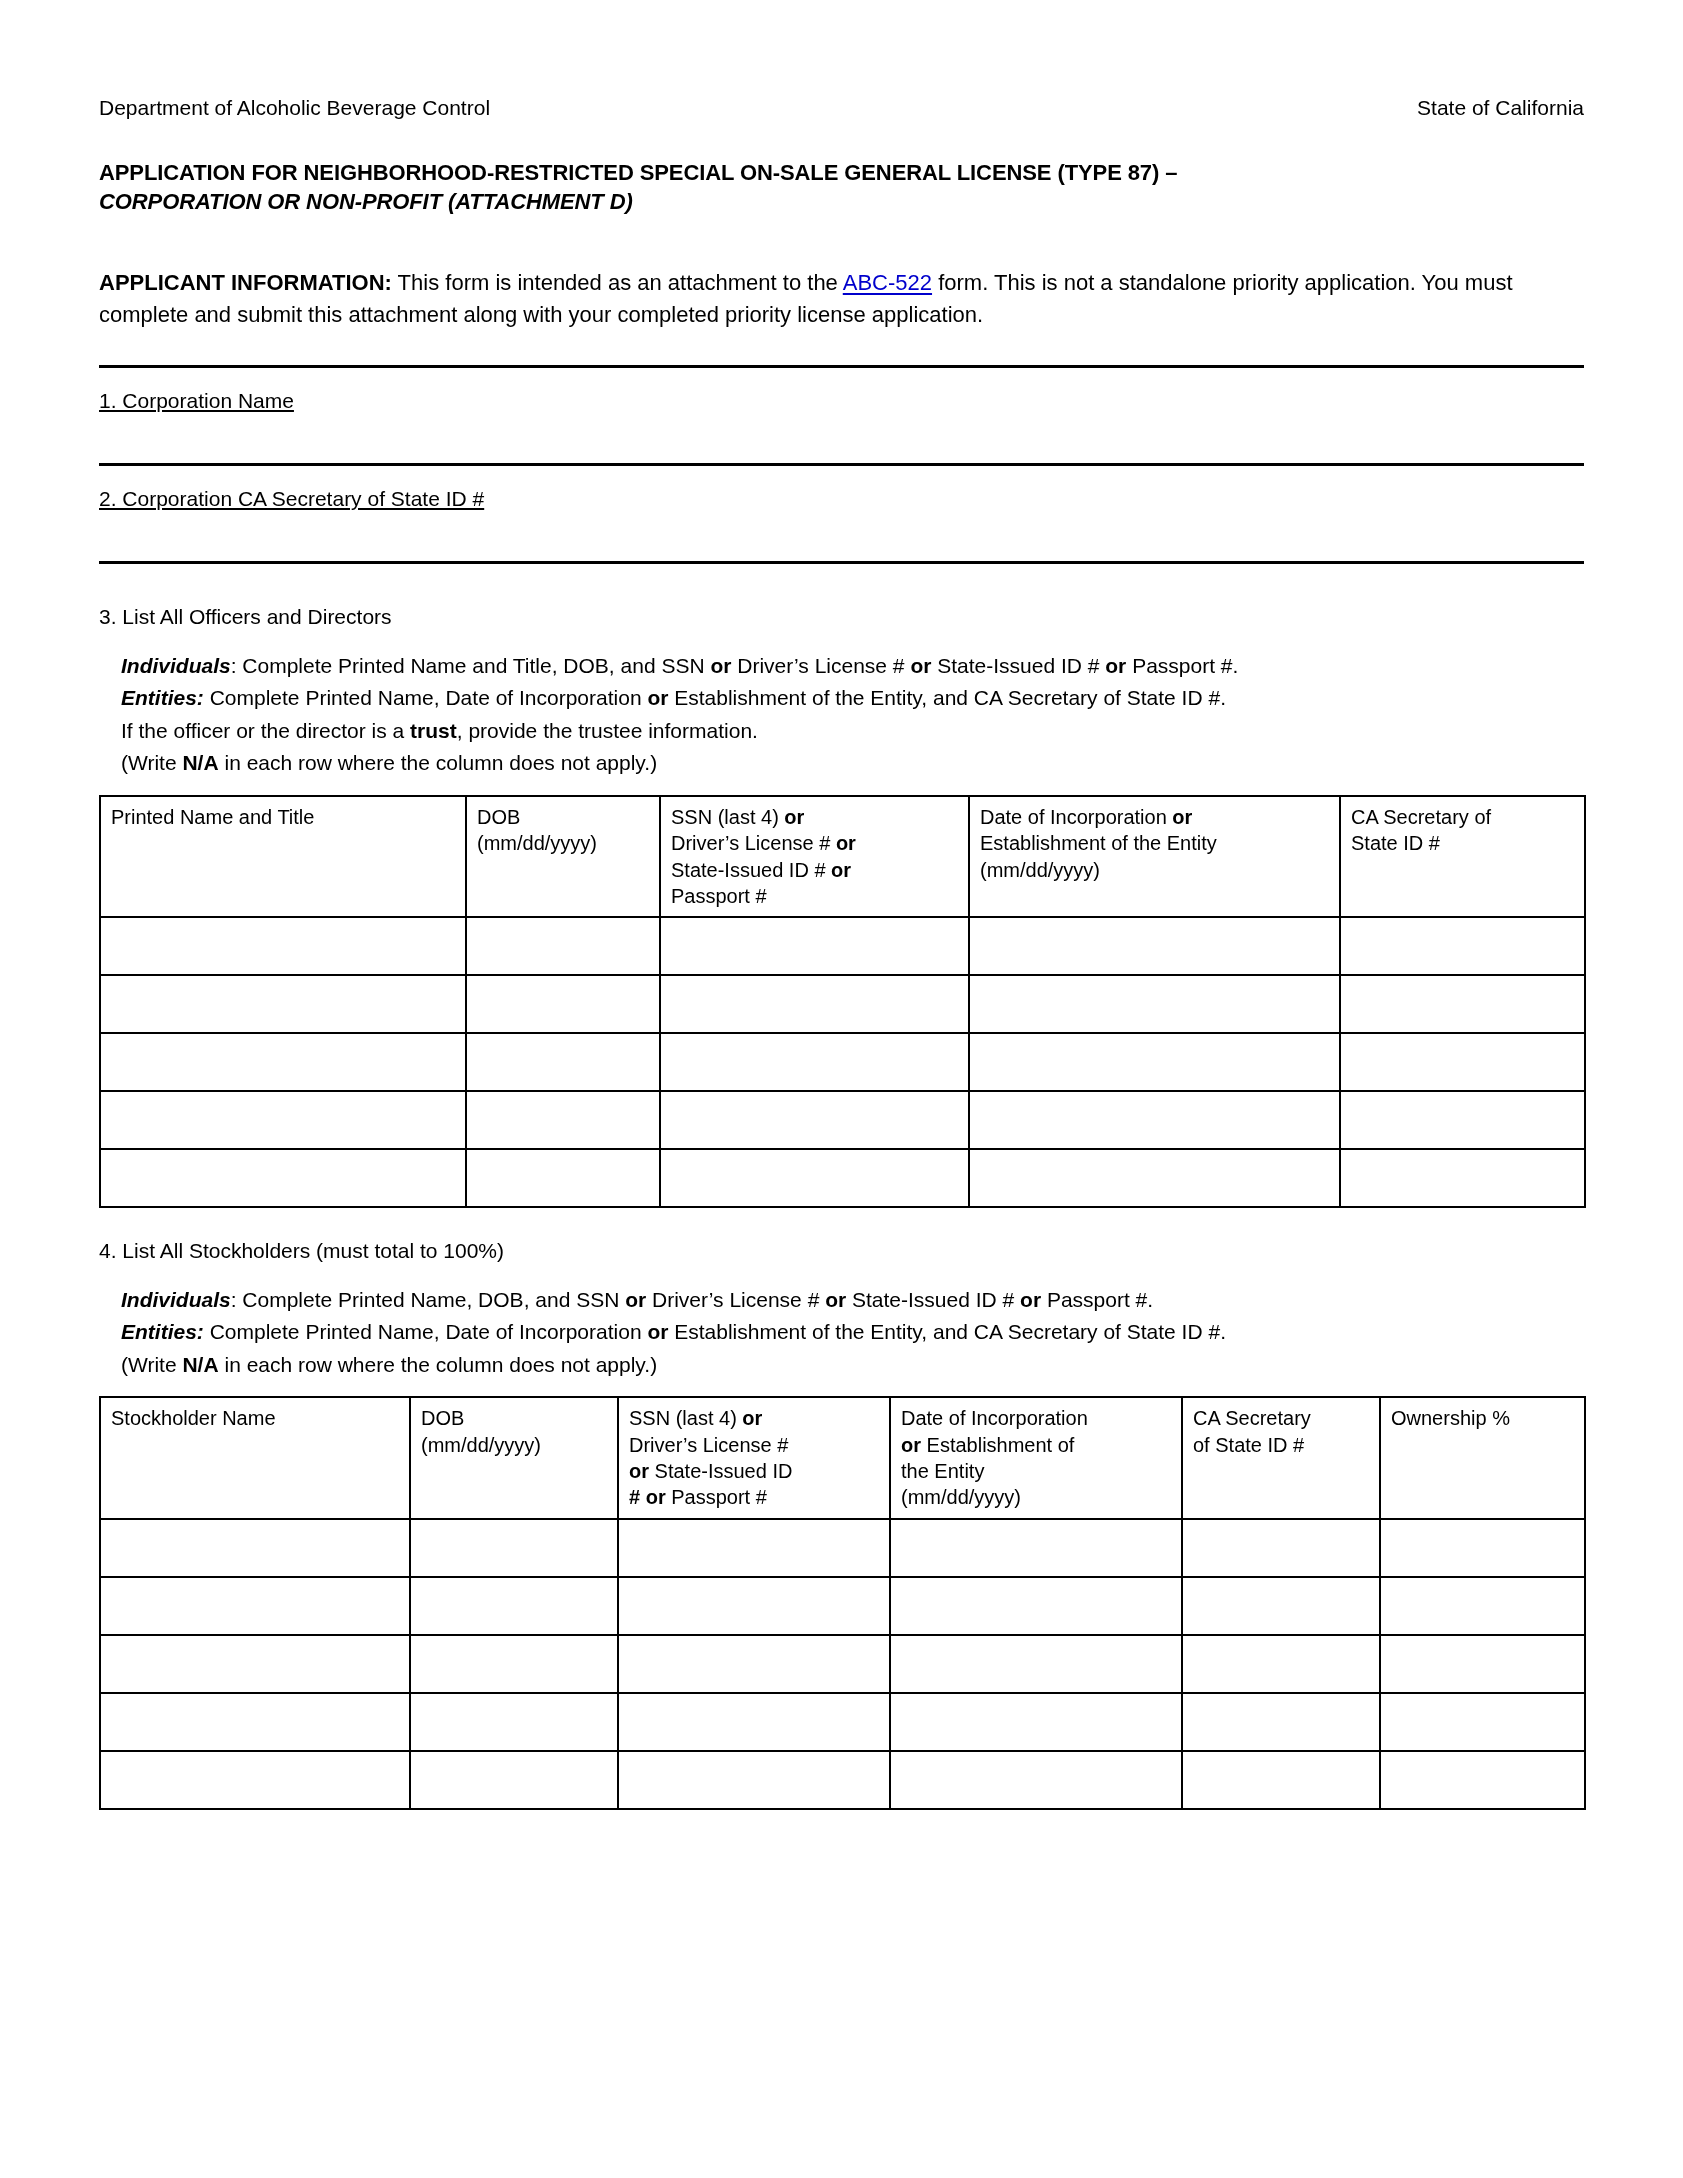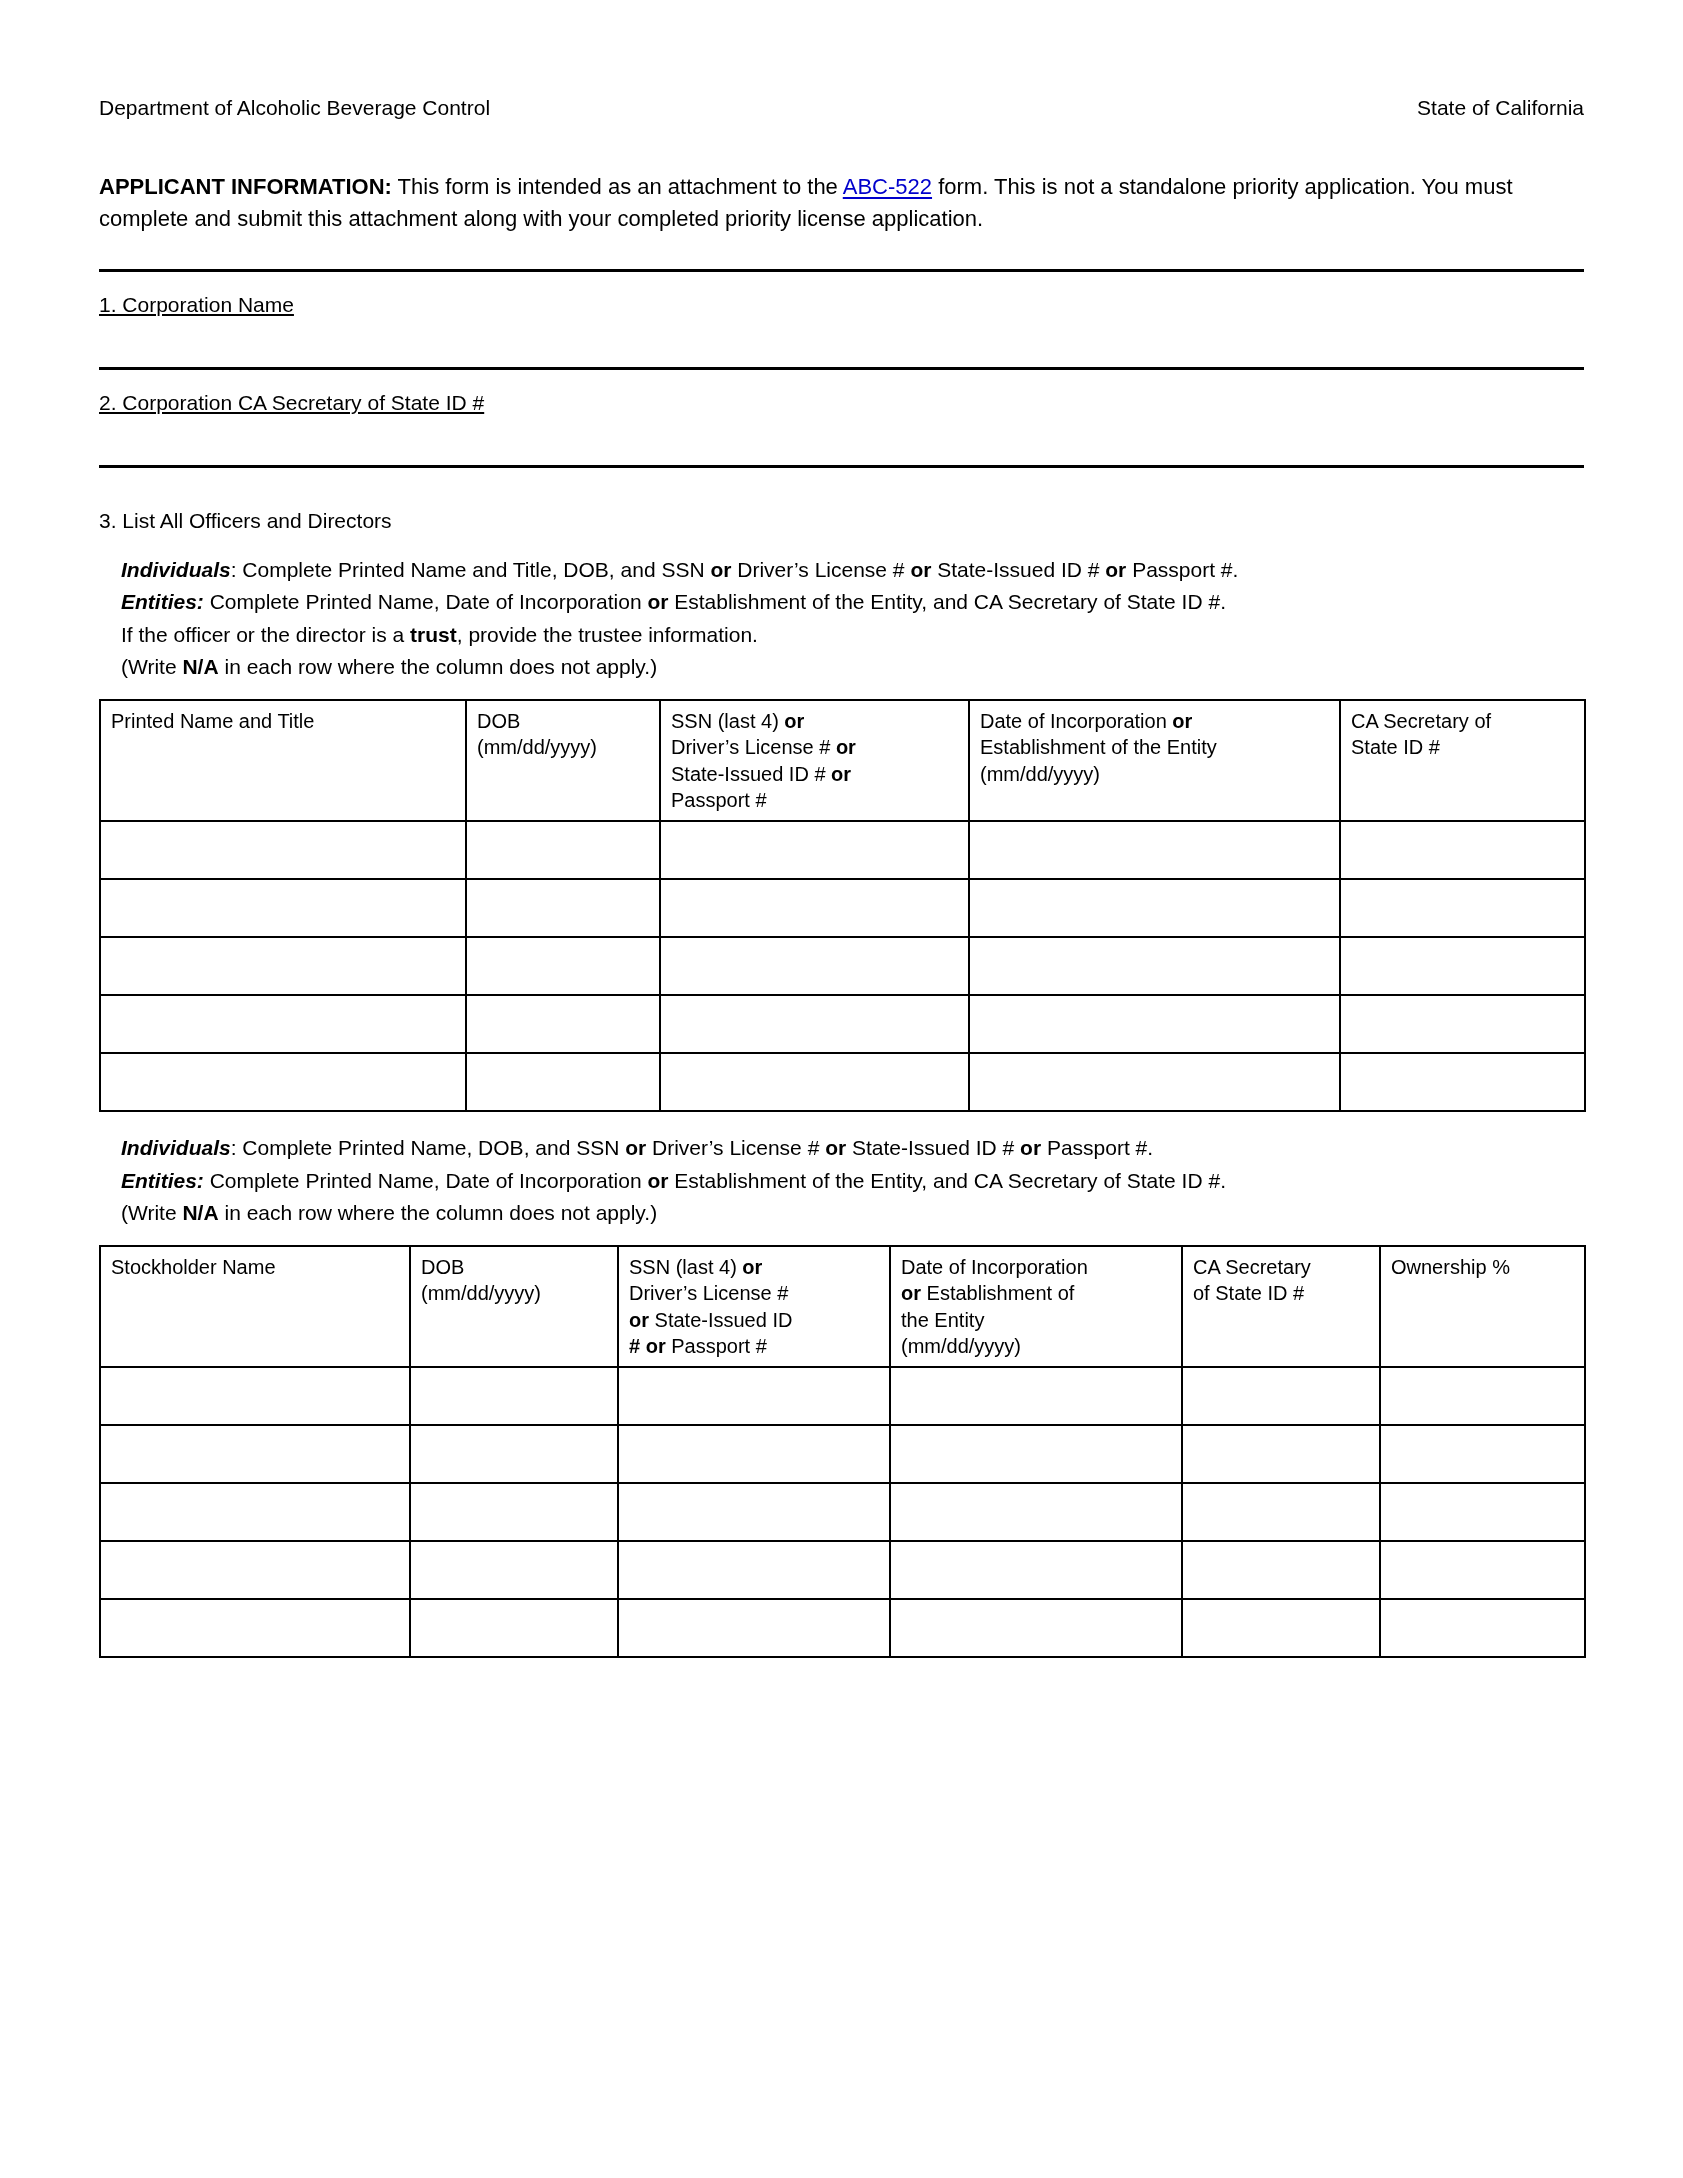--- a/index.html
+++ b/index.html
@@ -147,20 +147,24 @@
 </head>
 <body>
 
 <div class="page">
 
   <div class="doc-header">
     <div class="left">Department of Alcoholic Beverage Control</div>
     <div class="right">State of California</div>
   </div>
 
+  <div class="title-block">
+    <div class="title-line-1">APPLICATION FOR NEIGHBORHOOD-RESTRICTED SPECIAL ON-SALE GENERAL LICENSE (TYPE 87) –</div>
+    <div class="title-line-2">CORPORATION OR NON-PROFIT (ATTACHMENT D)</div>
+  </div>
 
   <div class="applicant-info">
     <span class="lead">APPLICANT INFORMATION:</span><span> This form is intended as an attachment to the </span><a class="doc-link" href="#">ABC-522</a><span> form. This is not a standalone priority application. You must complete and submit this attachment along with your completed priority license application.</span>
   </div>
 
   <hr class="divider div-1">
 
   <div class="field-label">1. Corporation Name</div>
 
   <hr class="divider div-2">
@@ -247,20 +251,21 @@
       <tr>
         <td></td>
         <td></td>
         <td></td>
         <td></td>
         <td></td>
       </tr>
     </tbody>
   </table>
 
+  <div class="section-heading" style="padding-top:30px">4. List All Stockholders (must total to 100%)</div>
 
   <div class="section-instructions">
     <span class="ln"><span class="em-bi">Individuals</span><span>: Complete Printed Name, DOB, and SSN </span><span class="em-b">or</span><span> Driver’s License # </span><span class="em-b">or</span><span> State-Issued ID # </span><span class="em-b">or</span><span> Passport #.</span></span>
 
     <span class="ln"><span class="em-bi">Entities:</span><span> Complete Printed Name, Date of Incorporation </span><span class="em-b">or</span><span> Establishment of the Entity, and CA Secretary of State ID #.</span></span>
 
 
     <span class="ln"><span>(Write </span><span class="em-b">N/A</span><span> in each row where the column does not apply.)</span></span>
   </div>
 

